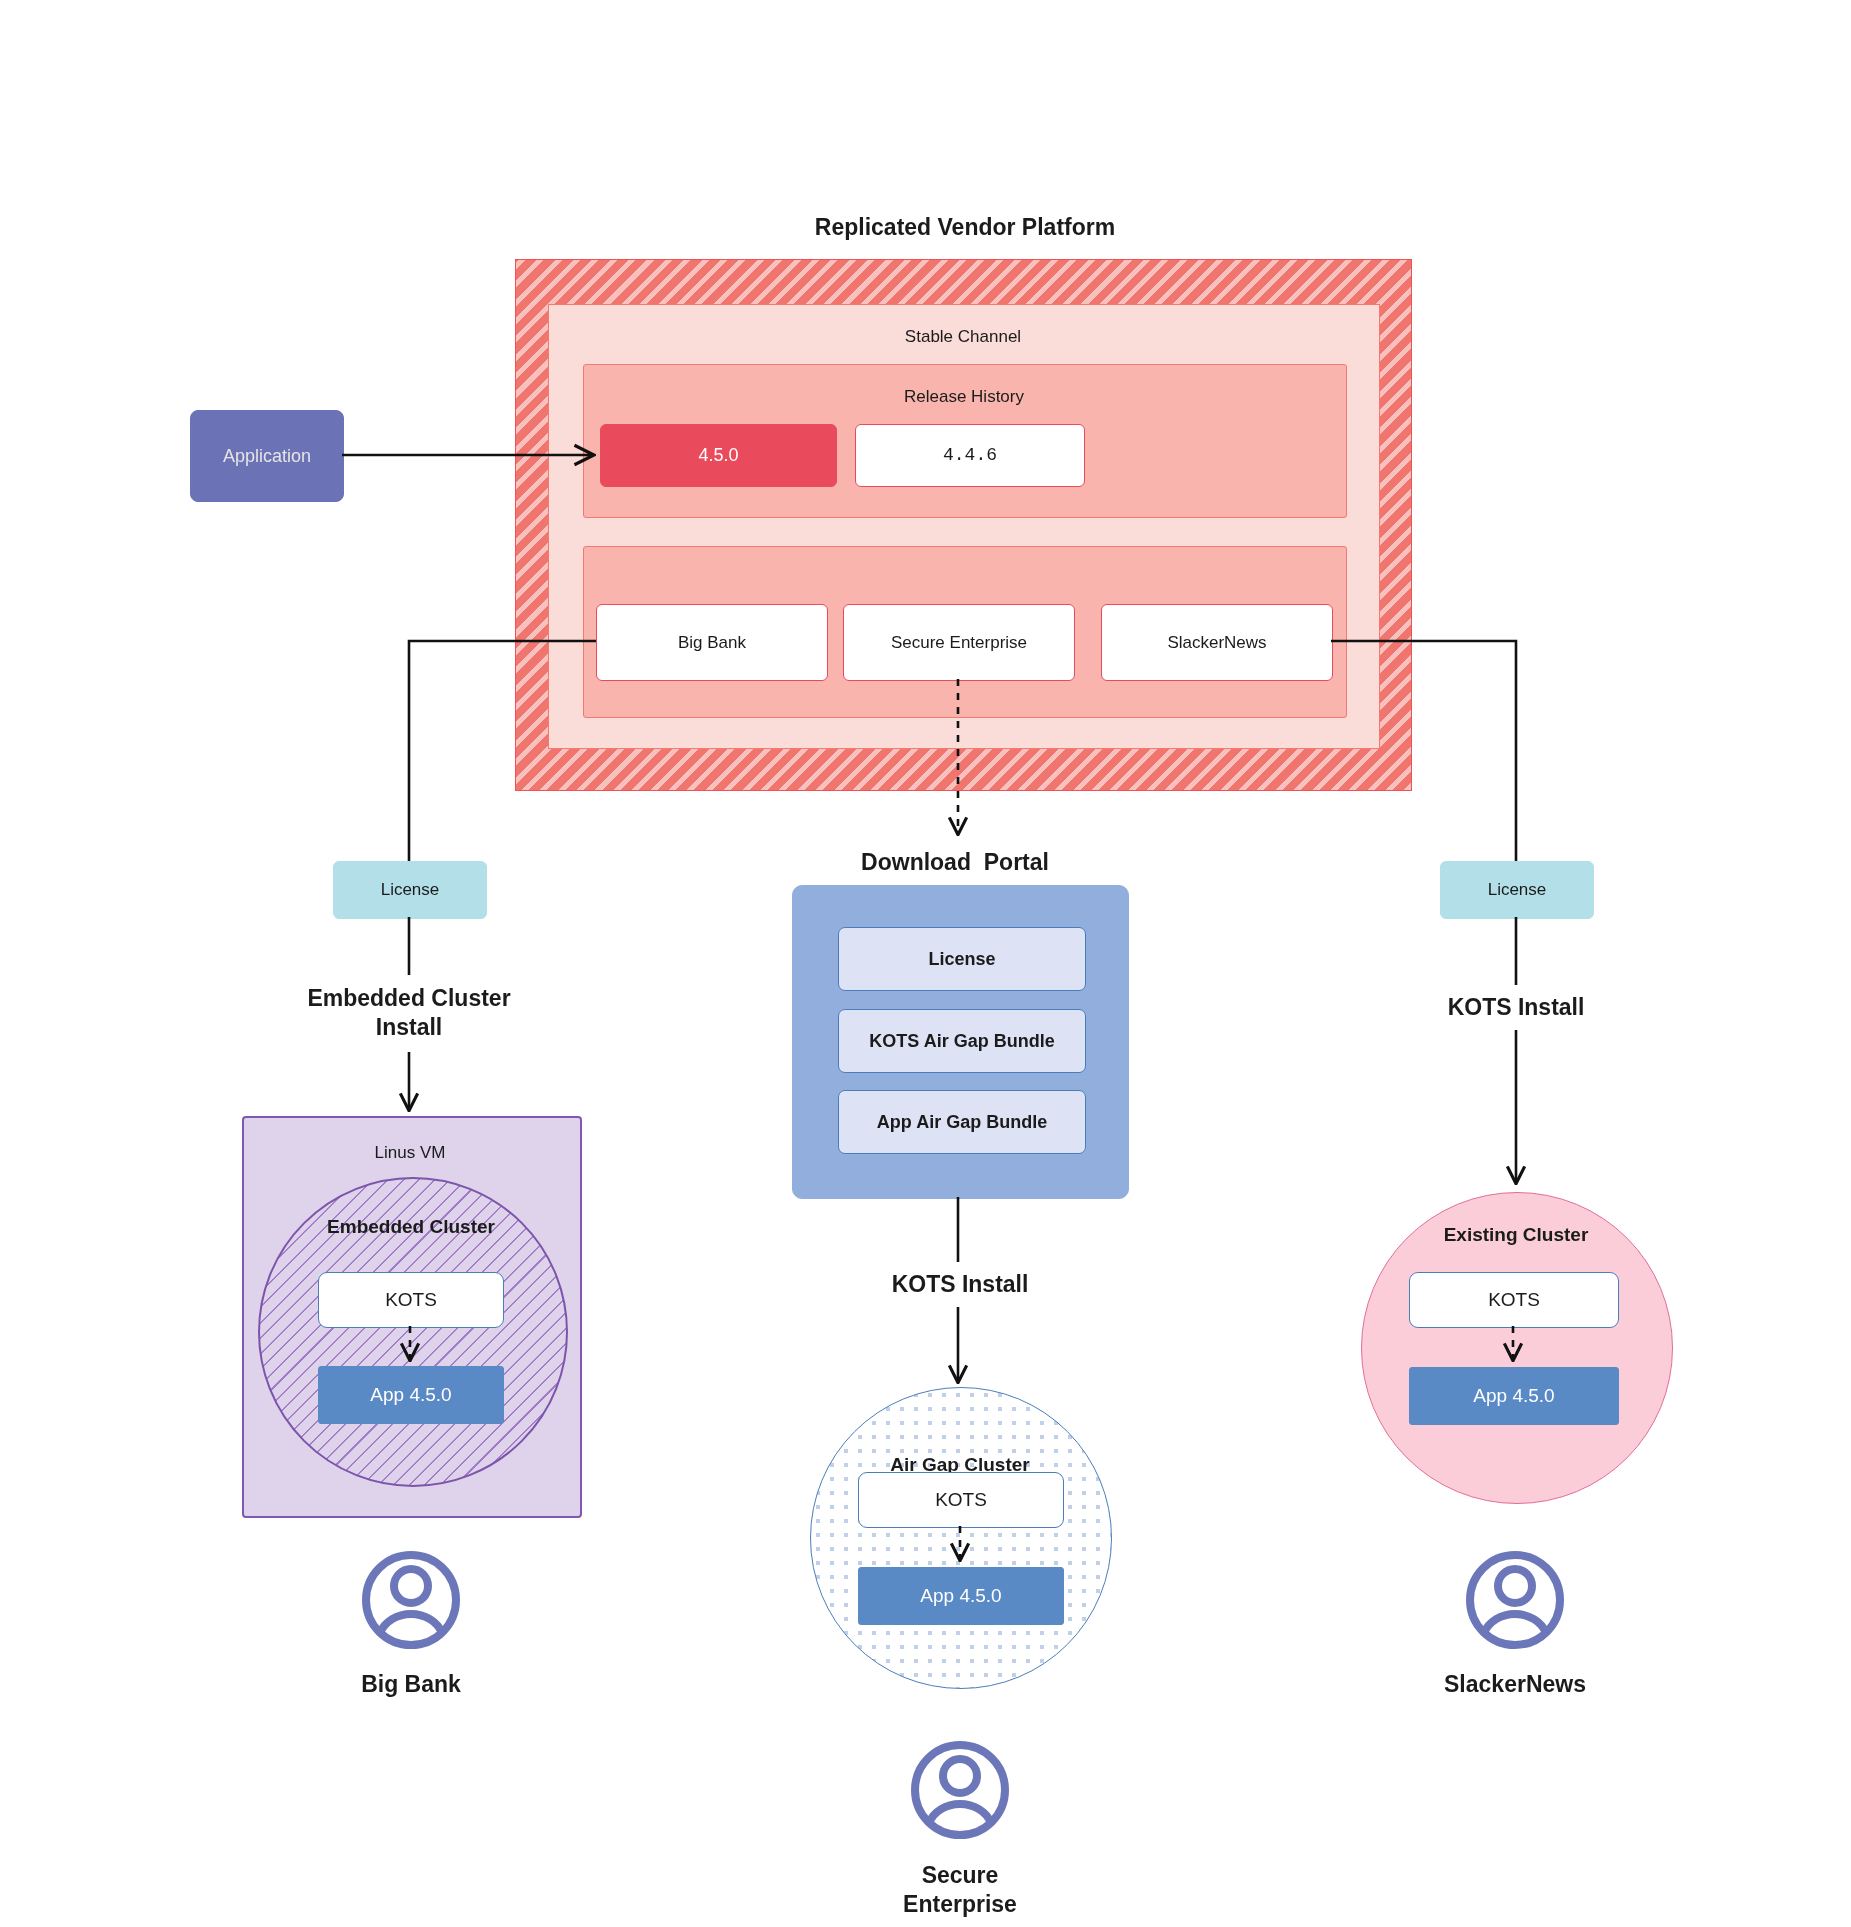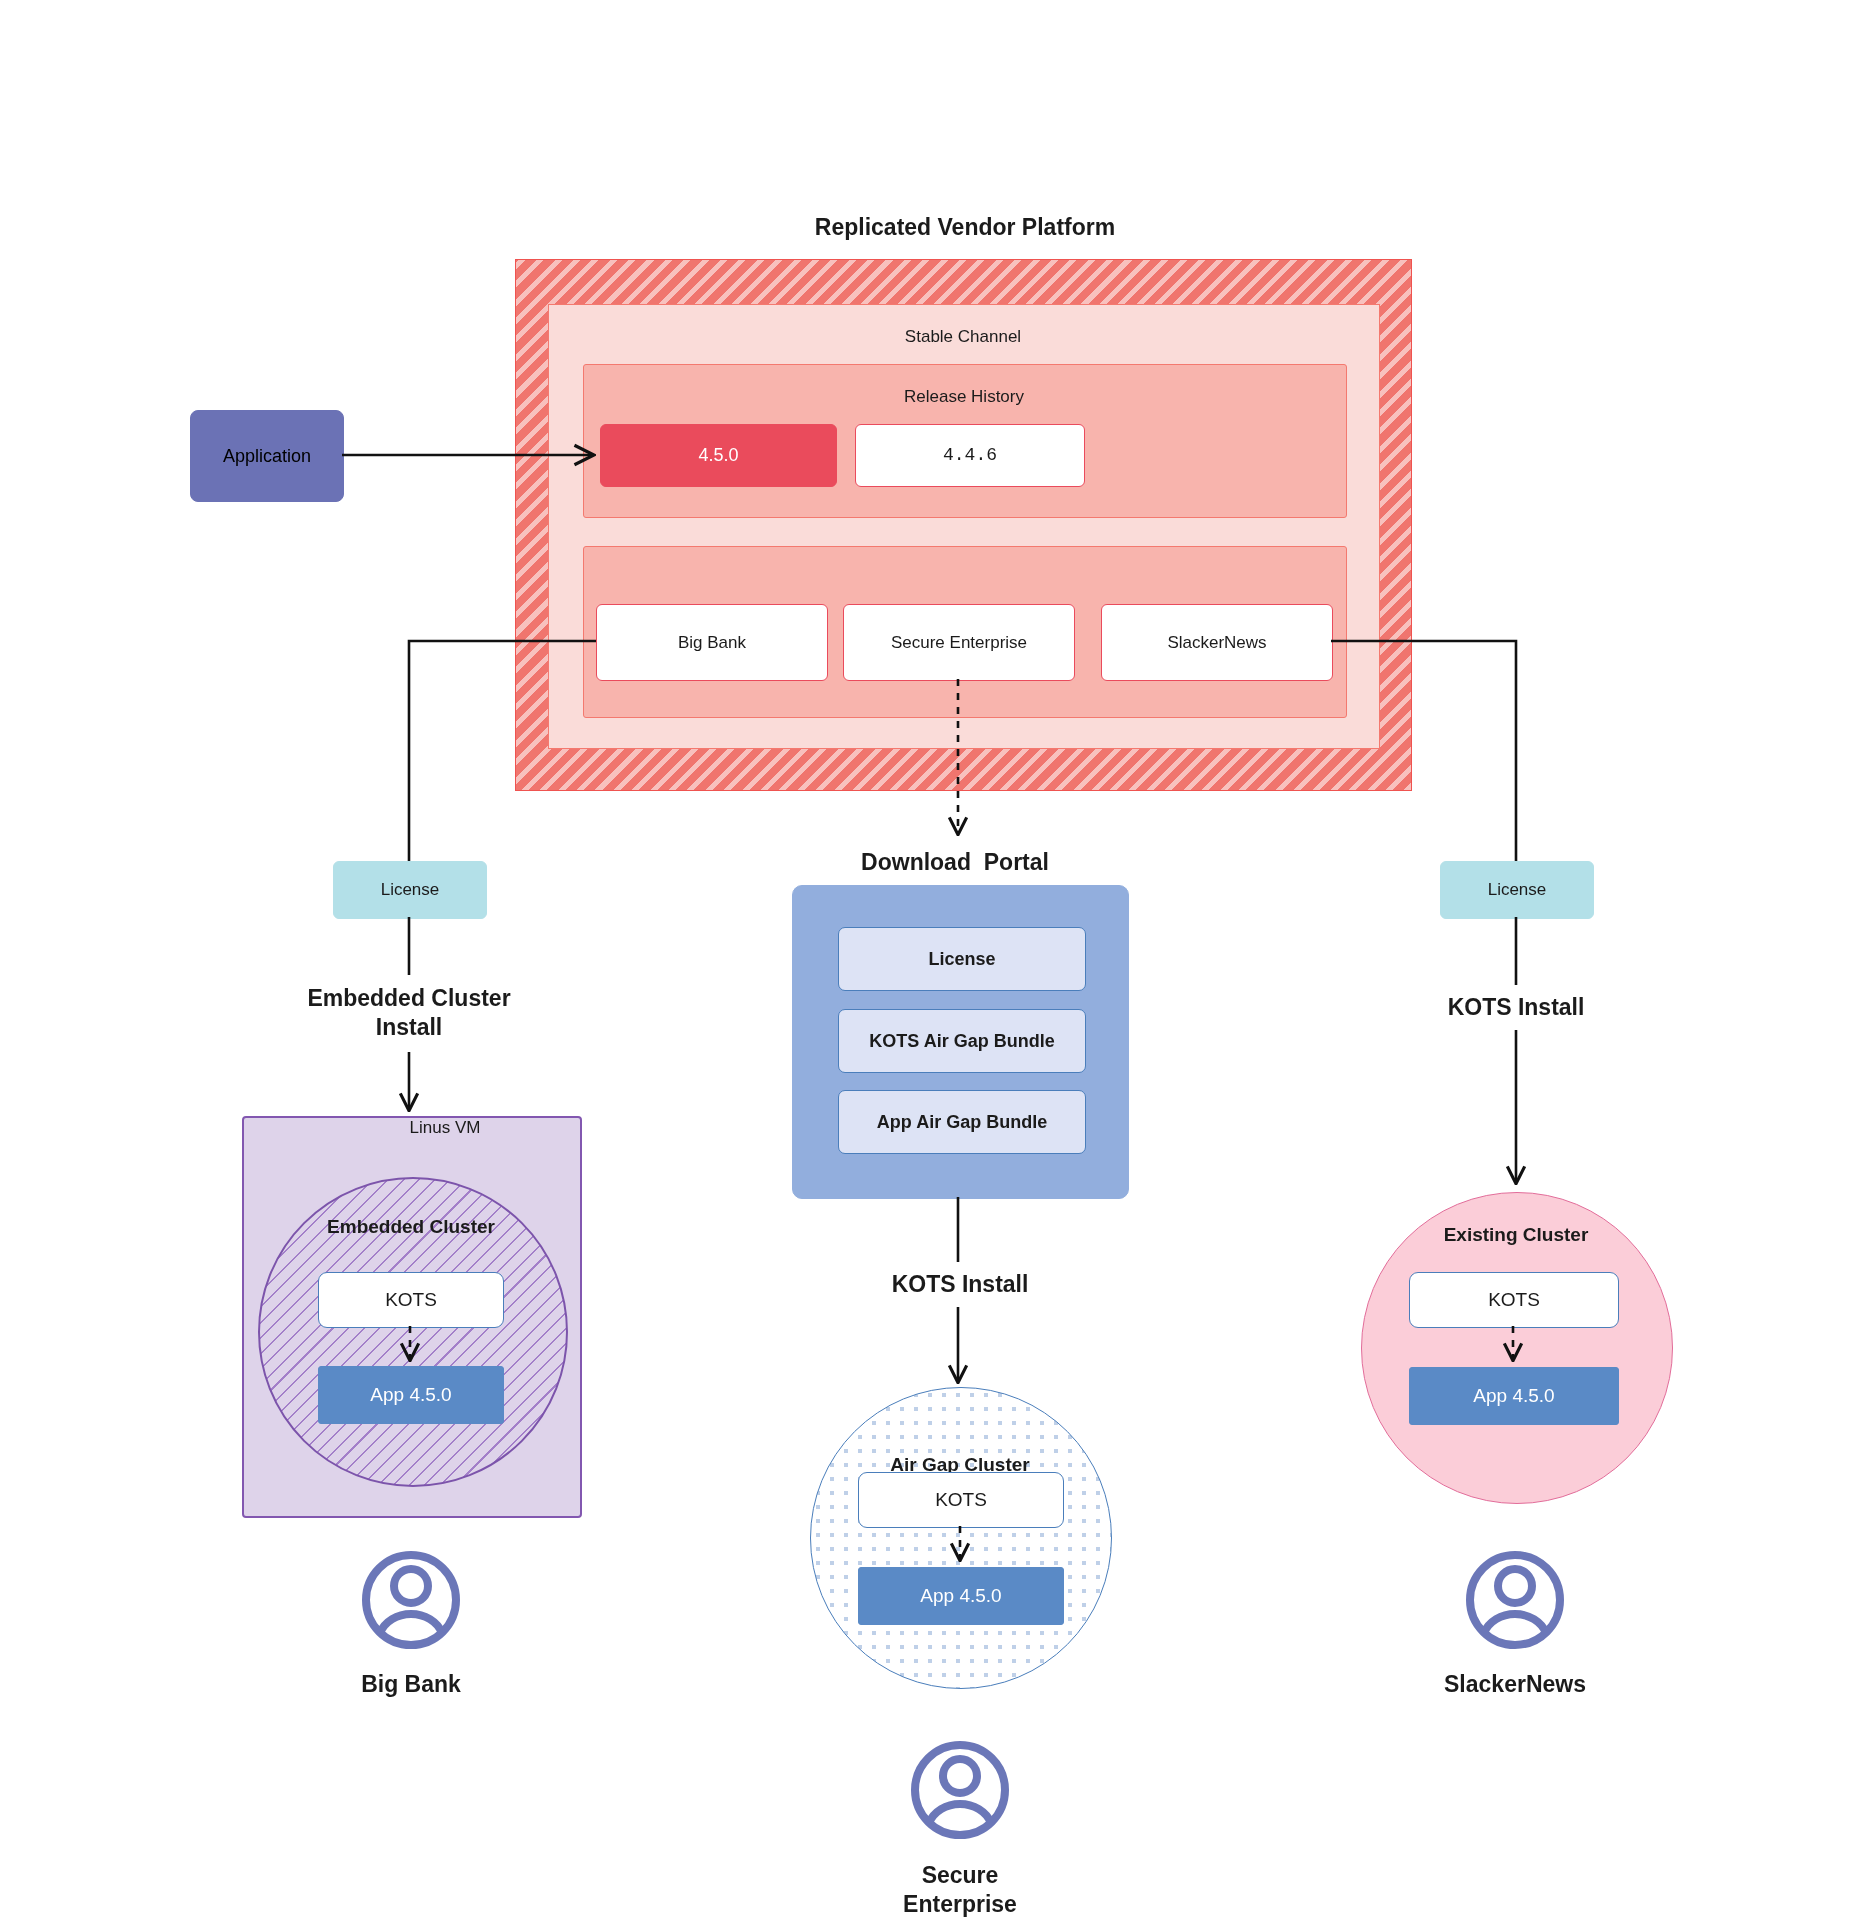--- a/index.html
+++ b/index.html
@@ -93,21 +93,21 @@
     border-radius: 6px;
     color: #1b1b1b;
     font-size: 17px;
   }
 
   
   .application-box {
     background: #6b72b5;
     border: 1px solid #6b72b5;
     border-radius: 8px;
-    color: #000000;
+    color: #e5e5e5;
     font-size: 18px;
   }
 
   
   .license-chip {
     background: #b3e0e8;
     border: 1px solid #b3e0e8;
     border-radius: 6px;
     color: #1b1b1b;
     font-size: 17px;
@@ -216,21 +216,21 @@
   <div class="abs ctr customer-pill" style="left:1101px; top:567px; width:230px; height:75px;">SlackerNews</div>
 
   <div class="abs ctr application-box" style="left:190px; top:373px; width:152px; height:90px;">Application</div>
 
   <div class="abs ctr license-chip" style="left:333px; top:824px; width:152px; height:56px;">License</div>
 
   <div class="abs ctr flow-label" style="left:259px; top:945px; width:300px; height:62px;">Embedded Cluster
 Install</div>
 
   <div class="abs vm-box" style="left:242px; top:1079px; width:336px; height:398px;"></div>
-  <div class="abs ctr vm-title" style="left:242px; top:1080px; width:336px; height:22px;padding-left:35px;">Linus VM</div>
+  <div class="abs ctr vm-title" style="left:242px; top:1105px; width:336px; height:22px;">Linus VM</div>
 
   <div class="abs embedded-circle" style="left:258px; top:1140px; width:306px; height:306px;"></div>
   <div class="abs ctr cluster-title" style="left:258px; top:1178px; width:306px; height:24px;">Embedded Cluster</div>
 
   <div class="abs ctr kots-box" style="left:318px; top:1235px; width:184px; height:54px;">KOTS</div>
   <div class="abs ctr app-box" style="left:318px; top:1329px; width:184px; height:56px;">App 4.5.0</div>
 
   <svg class="abs" style="left:360px; top:1512px;" width="102" height="102" viewBox="0 0 102 102">
     <circle cx="51" cy="51" r="45" fill="none" stroke="#6b77b8" stroke-width="8"></circle>
     <circle cx="51" cy="37" r="17" fill="none" stroke="#6b77b8" stroke-width="8"></circle>

